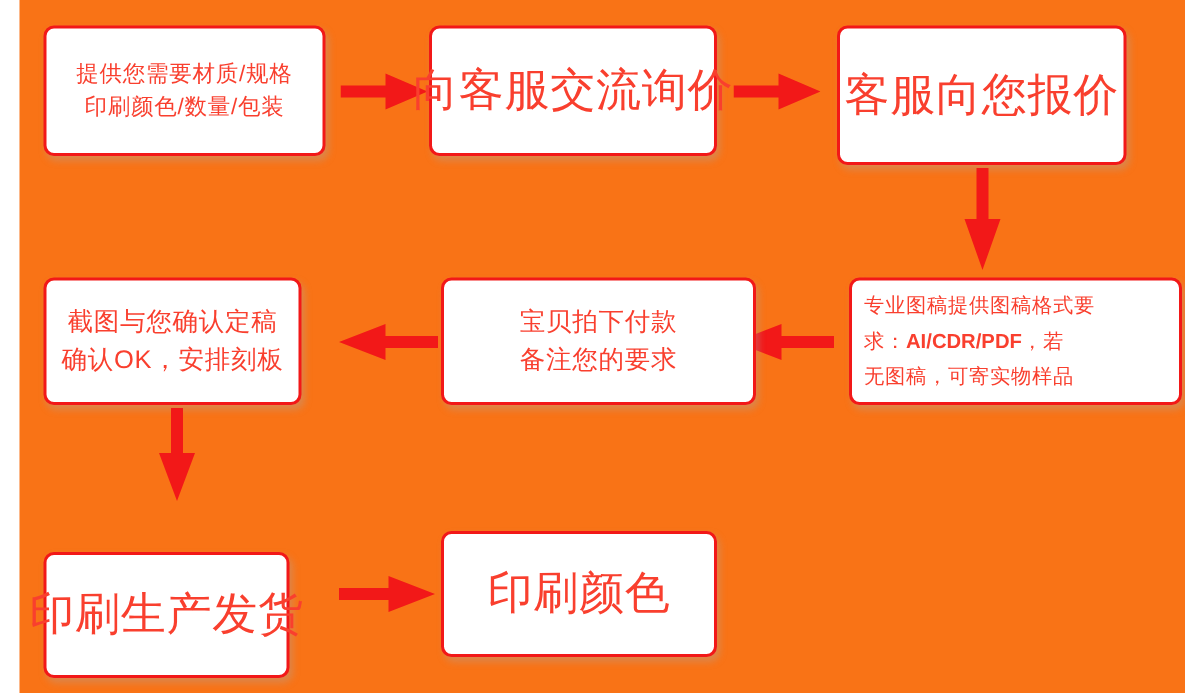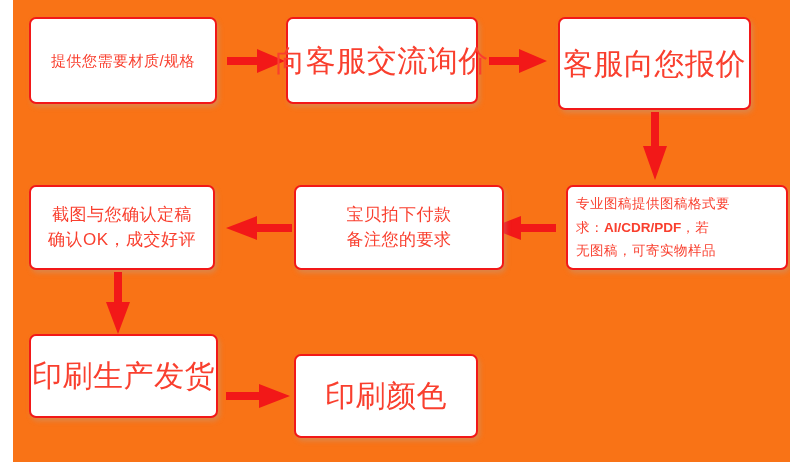--- a/index.html
+++ b/index.html
@@ -68,20 +68,21 @@
   }
   .arrow svg { display: block; }
 </style>
 </head>
 <body>
 
 <div id="flowchart">
 
   <div class="node small" style="left:16px; top:17px; width:188px; height:87px;">
     <span class="line">提供您需要材质/规格</span>
+    <span class="line">印刷颜色/数量/包装</span>
   </div>
 
   <div class="arrow" style="left:214px; top:48px; width:58px; height:26px;">
     <svg width="58" height="26" viewBox="0 0 58 26">
       <path d="M0,9 L30,9 L30,1 L58,13 L30,25 L30,17 L0,17 Z" fill="#f21818"></path>
     </svg>
   </div>
 
   <div class="node big" style="left:273px; top:17px; width:192px; height:87px;">
     <span class="line">向客服交流询价</span>
@@ -119,32 +120,32 @@
     <span class="line">宝贝拍下付款</span>
     <span class="line">备注您的要求</span>
   </div>
 
   <div class="arrow" style="left:213px; top:215px; width:66px; height:26px;">
     <svg width="66" height="26" viewBox="0 0 66 26">
       <path d="M66,9 L31,9 L31,1 L0,13 L31,25 L31,17 L66,17 Z" fill="#f21818"></path>
     </svg>
   </div>
 
-  <div class="node small" style="left:16px; top:185px; width:186px; height:85px; font-size:17px;">
+  <div class="node small" style="left:16px; top:185px; width:172px; height:85px; font-size:17px;">
     <span class="line">截图与您确认定稿</span>
-    <span class="line">确认OK，成交好评</span>
+    <span class="line">确认OK，安排刻板</span>
   </div>
 
   <div class="arrow" style="left:92px; top:272px; width:26px; height:62px;">
     <svg width="26" height="62" viewBox="0 0 26 62">
       <path d="M9,0 L17,0 L17,30 L25,30 L13,62 L1,30 L9,30 Z" fill="#f21818"></path>
     </svg>
   </div>
 
-  <div class="node big" style="left:16px; top:334px; width:189px; height:84px;">
+  <div class="node big" style="left:16px; top:368px; width:164px; height:84px;">
     <span class="line">印刷生产发货</span>
   </div>
 
   <div class="arrow" style="left:213px; top:383px; width:64px; height:26px;">
     <svg width="64" height="26" viewBox="0 0 64 26">
       <path d="M0,9 L33,9 L33,1 L64,13 L33,25 L33,17 L0,17 Z" fill="#f21818"></path>
     </svg>
   </div>
 
   <div class="node big" style="left:281px; top:354px; width:184px; height:84px;">

